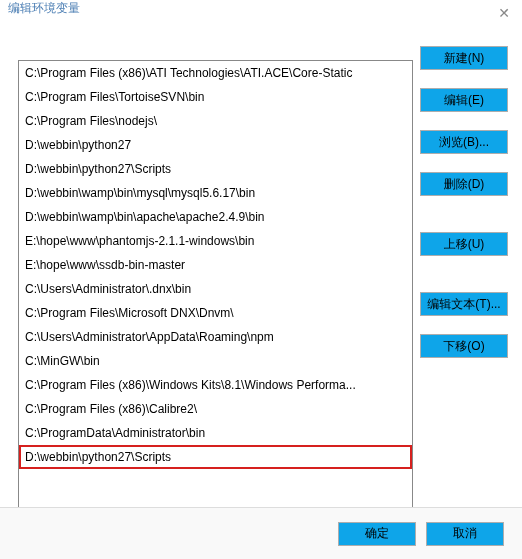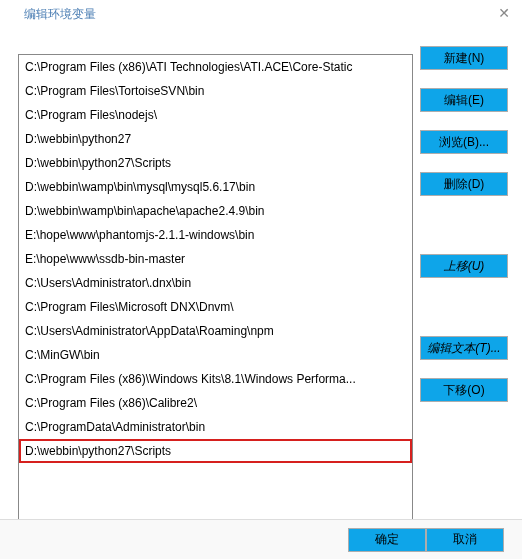--- a/index.html
+++ b/index.html
@@ -7,22 +7,21 @@
       font-family: "Microsoft YaHei", "Segoe UI", Tahoma, sans-serif;
       font-size: 12px;
       background: #fff;
       width: 522px;
       height: 559px;
       overflow: hidden;
     }
     .titlebar {
       height: 28px;
       display: flex;
-      align-items: center;
-      padding: 0 24px;
+      padding: 0 8px;
       color: #4a7db3;
       font-size: 12px;
       position: relative;
     }
     .titlebar .close {
       position: absolute;
       right: 12px;
       top: 5px;
       font-size: 14px;
       color: #888;
@@ -32,21 +31,21 @@
     .content {
       position: absolute;
       top: 28px;
       left: 0;
       right: 0;
       bottom: 62px;
       padding: 8px 12px 0 12px;
     }
     .listbox-wrap {
       position: absolute;
-      top: 26px;
+      top: 32px;
       left: 18px;
       width: 395px;
       height: 470px;
       border: 1px solid #888;
       background: #fff;
       overflow: hidden;
     }
     .listbox {
       width: 100%;
       height: 100%;
@@ -77,30 +76,31 @@
     }
     .btn {
       height: 24px;
       margin-bottom: 18px;
       background: #0ea5e9;
       border: 1px solid #adadad;
       font-size: 12px;
       cursor: pointer;
       font-family: inherit;
     }
-    .gap-large { margin-top: 40px; font-style: italic; }
+    .gap-large { margin-top: 18px; }
     .footer {
       position: absolute;
       left: 0; right: 0; bottom: 0;
-      height: 40px;
+      height: 52px;
       border-top: 1px solid #ddd;
       display: flex;
       justify-content: flex-end;
       align-items: center;
       padding-right: 18px;
+      gap: 10px;
       background: #f9f9f9;
     }
     .footer .btn {
       width: 78px;
       margin: 0;
     }
     
     .listbox::-webkit-scrollbar { width: 16px; }
     .listbox::-webkit-scrollbar-track { background: #f0f0f0; }
     .listbox::-webkit-scrollbar-thumb { background: #c1c1c1; }

